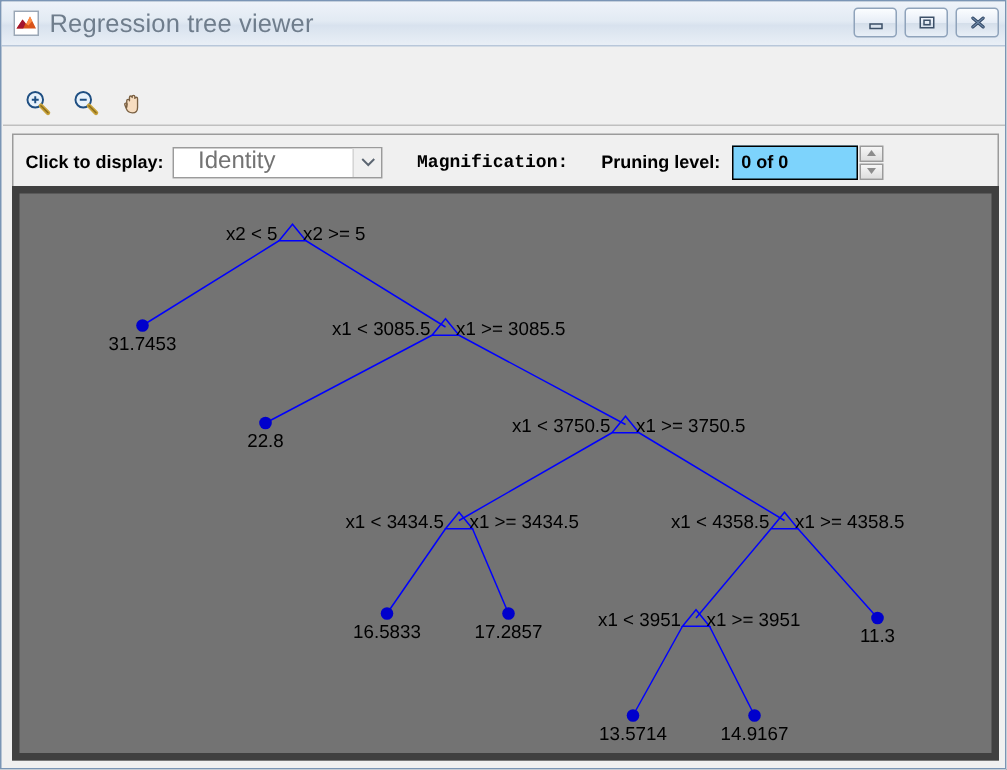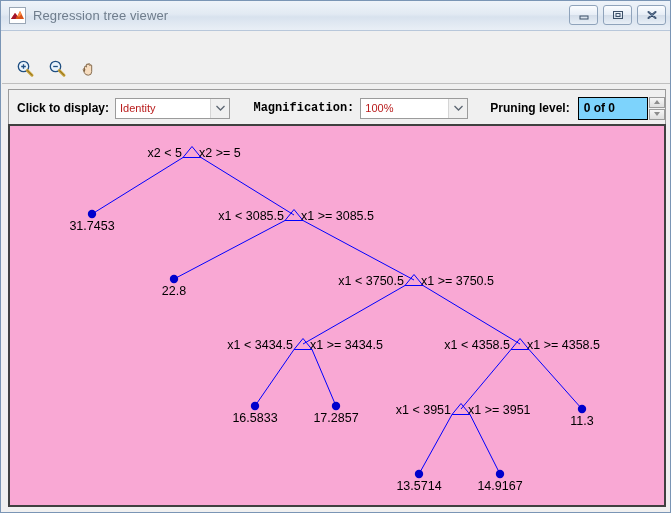--- a/index.html
+++ b/index.html
@@ -38,21 +38,21 @@
     margin-left: 8px;
     margin-right: 7px;
     flex: 0 0 auto;
     background: #ffffff;
     border: 1px solid #9aa7b6;
     box-sizing: border-box;
     position: relative;
     overflow: hidden;
   }
   #titlebar .title-text {
-    font-size: 13px;
+    font-size: 17px;
     color: #6f7d8c;
     letter-spacing: .1px;
     white-space: nowrap;
   }
   #win-buttons {
     position: absolute;
     right: 6px;
     top: 4px;
     display: flex;
     gap: 5px;
@@ -146,23 +146,23 @@
     position: relative;
     box-sizing: border-box;
     height: 21px;
     background: #ffffff;
     border: 1px solid #9b9b9b;
     display: flex;
     align-items: center;
     cursor: default;
   }
   .cp-combo .combo-value {
-    font-size: 11px;
-    color: #b91c1c;
-    padding-left: 4px;
+    font-size: 16px;
+    color: #737373;
+    padding-left: 16px;
     flex: 1 1 auto;
     white-space: nowrap;
     overflow: hidden;
   }
   .cp-combo .combo-arrow {
     width: 18px;
     height: 19px;
     flex: 0 0 auto;
     display: flex;
     align-items: center;
@@ -202,22 +202,22 @@
     cursor: default;
   }
 
   
   #tree-panel {
     position: absolute;
     left: 7px; top: 123px;
     width: 658px;
     height: 383px;
     box-sizing: border-box;
-    background: #f9a8d4;
-    border: 2px solid #404040;
+    background: #737373;
+    border: 5px solid #404040;
     overflow: hidden;
   }
   #tree-svg {
     position: absolute;
     left: -8px;
     top: -124px;
     width: 671px;
     height: 513px;
     display: block;
   }
@@ -306,28 +306,20 @@
     <div class="cp-combo" style="width:140px; margin-left:6px;">
       <span class="combo-value">Identity</span>
       <span class="combo-arrow">
         <svg width="11" height="8" viewBox="0 0 11 8">
             <path d="M1.5 2 L5.5 6 L9.5 2" fill="none" stroke="#5c6672" stroke-width="1.3"></path>
           </svg>
       </span>
     </div>
 
     <span class="cp-label" style="margin-left:23px;font-family:Liberation Mono, monospace;">Magnification:</span>
-    <div class="cp-combo" style="width:131px; margin-left:6px;">
-      <span class="combo-value">100%</span>
-      <span class="combo-arrow">
-        <svg width="11" height="8" viewBox="0 0 11 8">
-            <path d="M1.5 2 L5.5 6 L9.5 2" fill="none" stroke="#5c6672" stroke-width="1.3"></path>
-          </svg>
-      </span>
-    </div>
 
     <span class="cp-label" style="margin-left:22px;">Pruning level:</span>
     <div class="spin-field" style="width:84px; margin-left:8px;">0 of 0</div>
     <div class="spinner">
       <div class="spin-btn">
         <svg width="8" height="6" viewBox="0 0 8 6">
             <path d="M4 1 L7 5 L1 5 Z" fill="#8c8c8c"></path>
           </svg>
       </div>
       <div class="spin-btn">

